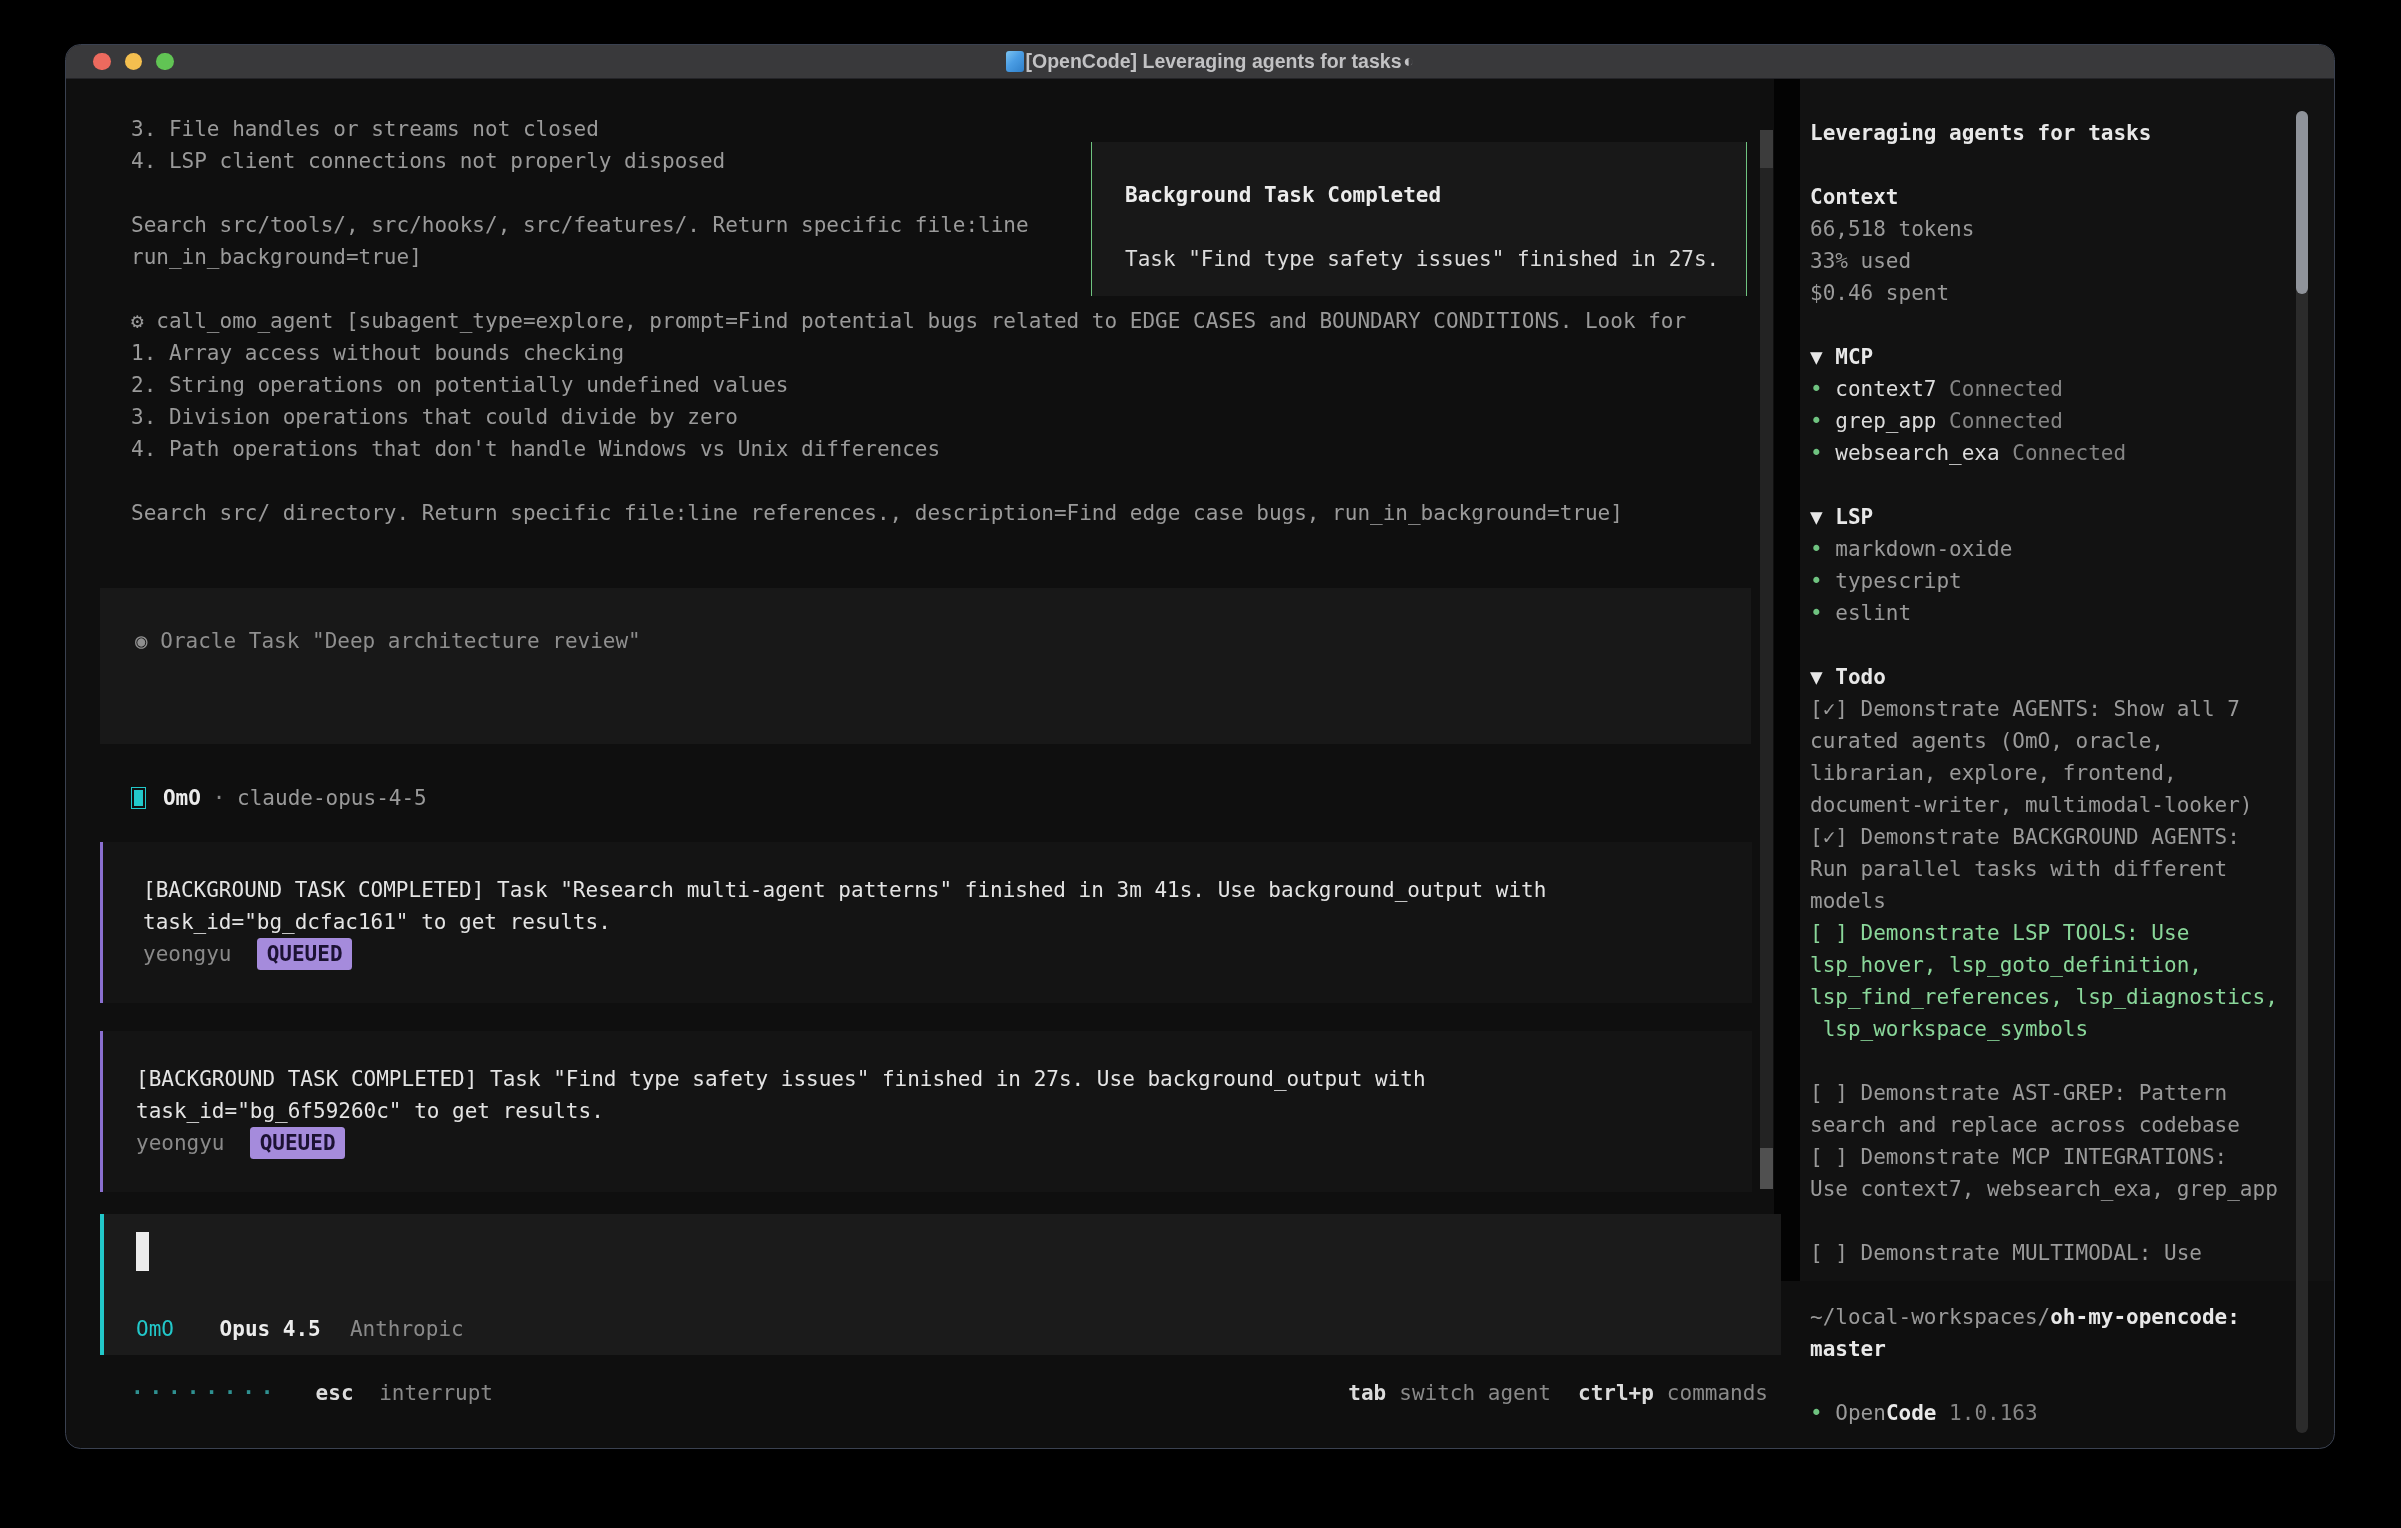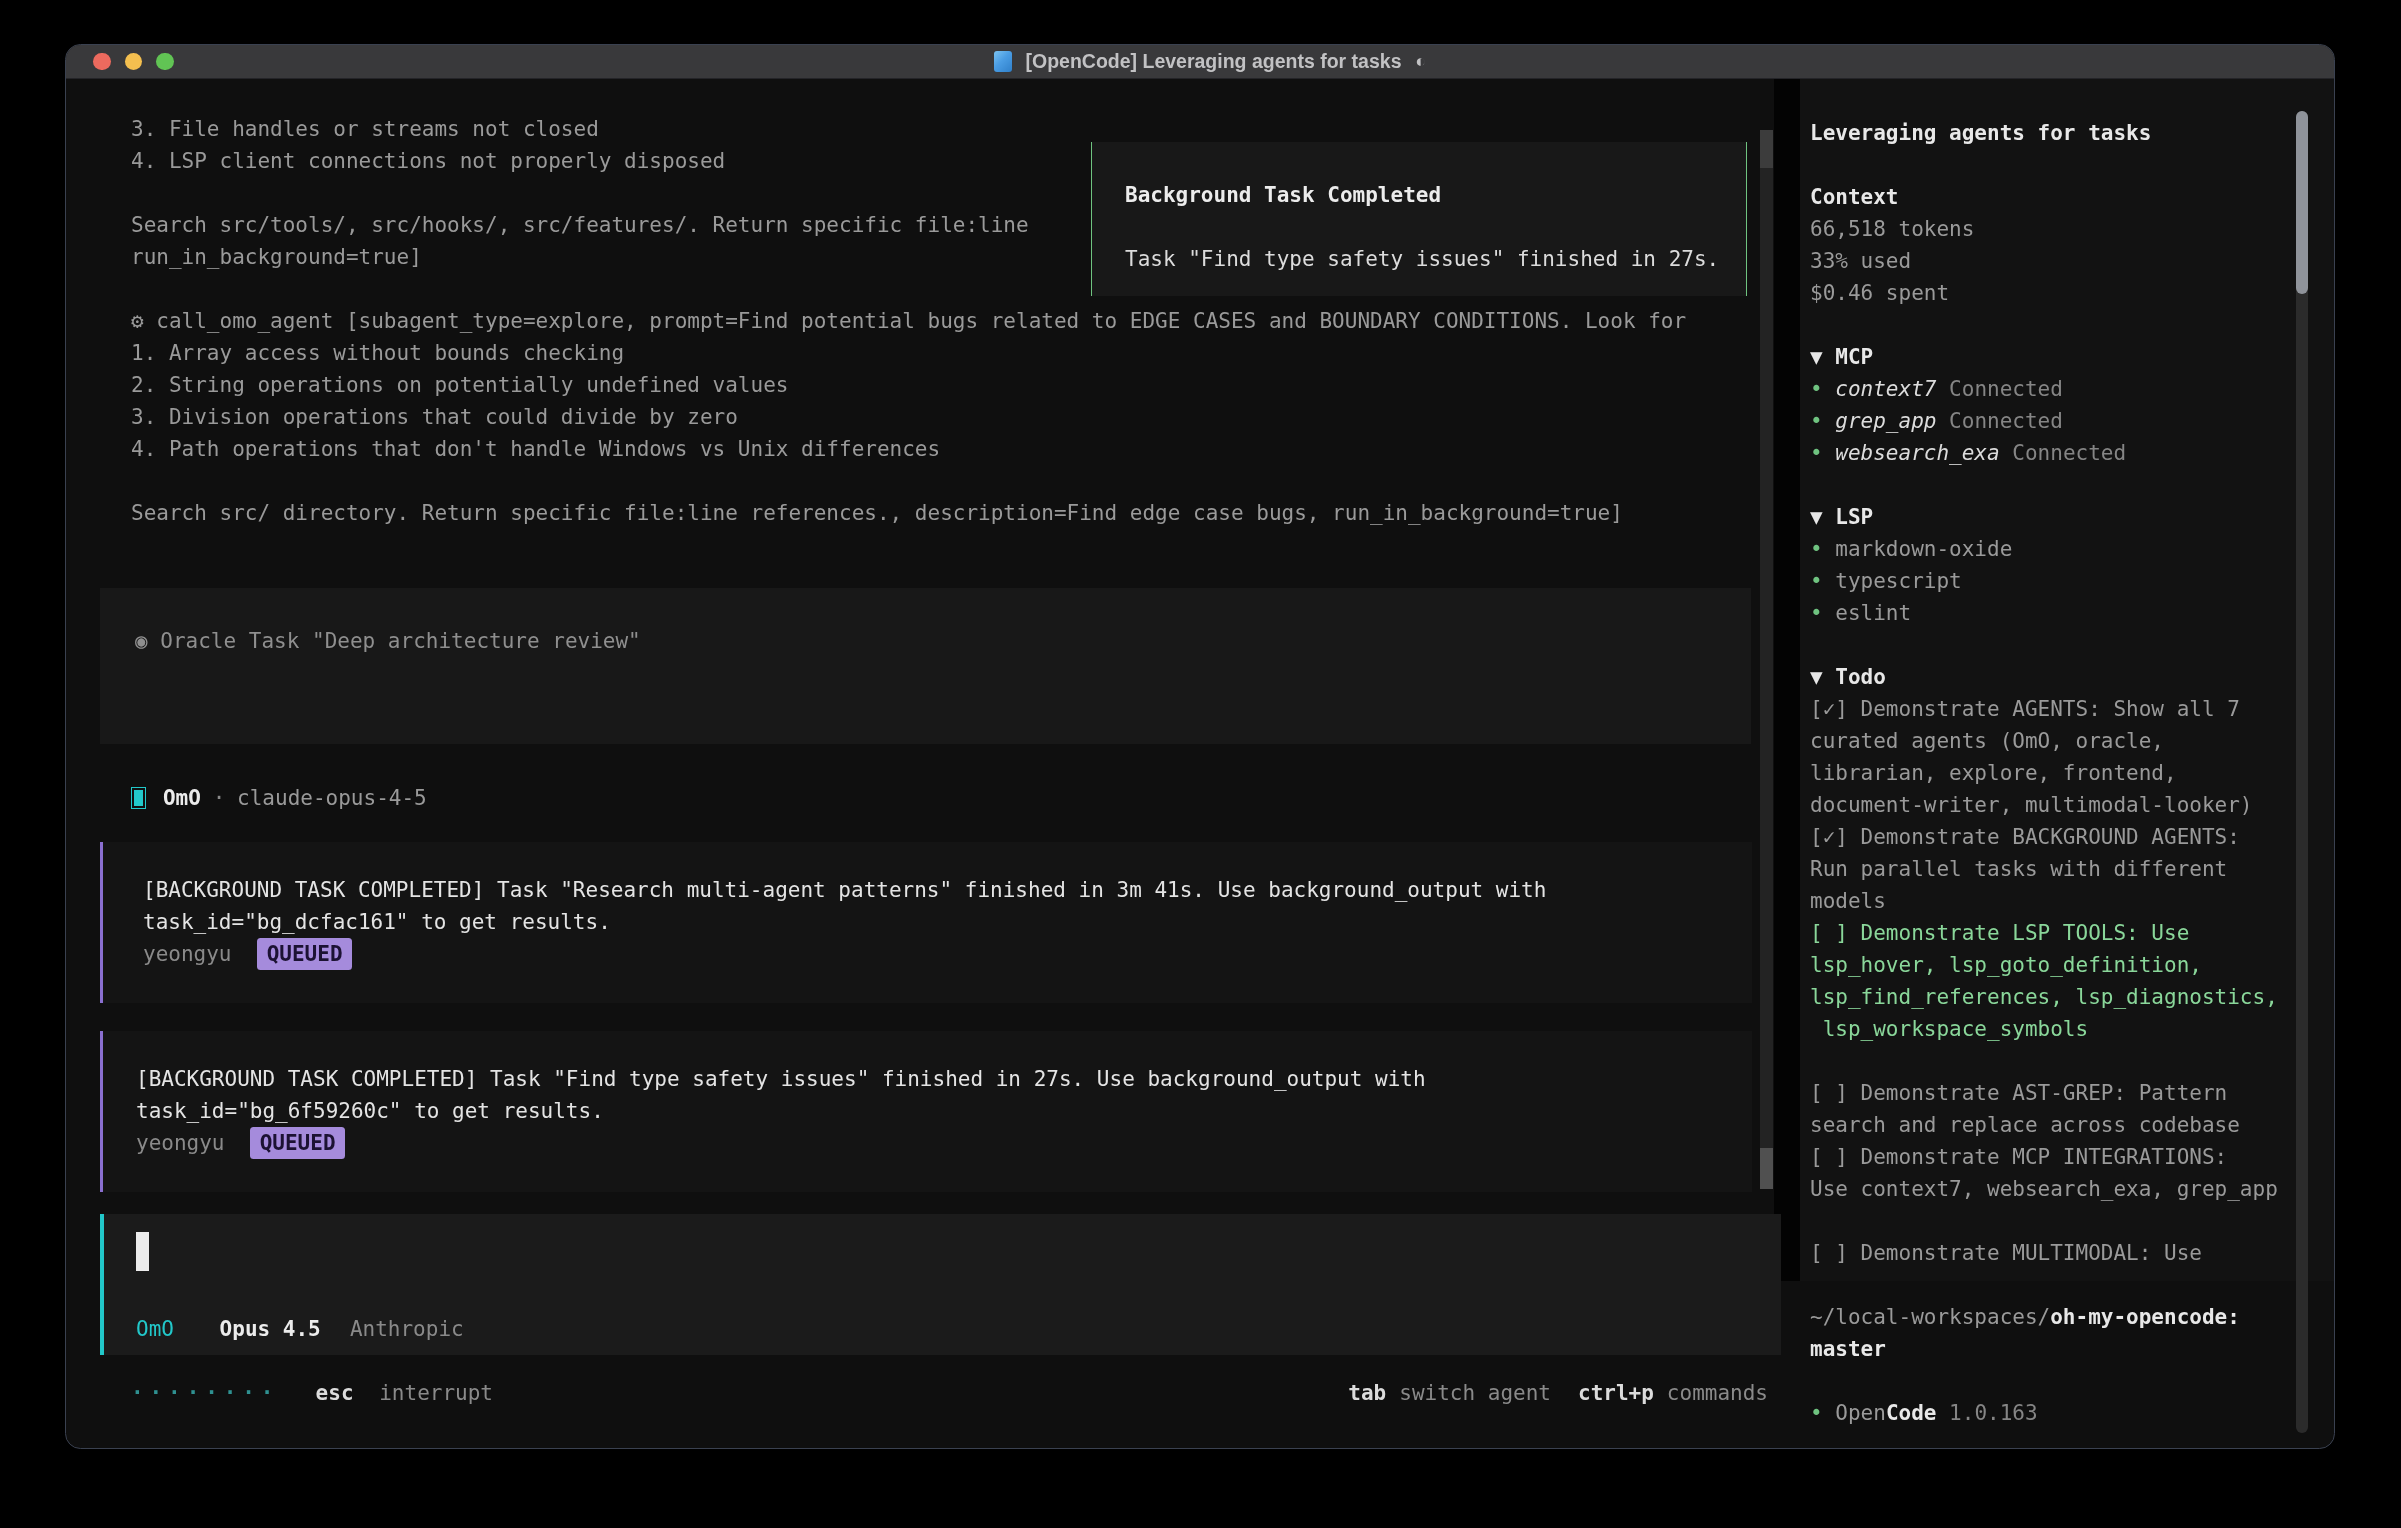--- a/index.html
+++ b/index.html
@@ -24,21 +24,21 @@
   .titlebar{
     height:34px;background:#39393b;display:flex;align-items:center;justify-content:center;
     position:relative;border-bottom:0.6px solid #242428;
   }
   .traffic{position:absolute;left:27px;top:0;height:100%;display:flex;align-items:center;gap:14px;}
   .traffic span{width:17.7px;height:17.7px;border-radius:50%;display:block;}
   .tl-red{background:#ec6a5e;}
   .tl-yellow{background:#f4bf4f;}
   .tl-green{background:#61c454;}
   .titlebar .title{
-    display:flex;align-items:center;gap:14px;
+    display:flex;align-items:center;gap:2px;
     font-family:"Liberation Sans", sans-serif;font-weight:bold;font-size:19.5px;color:#c2c2c4;padding-left:20px;
   }
   .doc-icon{
     width:17.7px;height:21px;border-radius:3px;
     background:linear-gradient(135deg,#7cc4f2 0%,#4a9de4 45%,#2f7fc9 100%);
     display:inline-block;
   }
   .title-moon{font-size:17.7px;color:#c2c2c4;}
   .content{display:flex;height:1202px;}
   .main{
@@ -100,21 +100,21 @@
   .sb-right .sb-item{margin-left:27px;}
   .sb-right .sb-label{margin-left:13px;}
   .main-scrollbar{position:absolute;left:1694px;top:51px;width:13px;height:1059px;background:#232323;}
   .ms-thumb-top{position:absolute;top:0;left:0;width:100%;height:38px;background:#3c3c3c;}
   .ms-thumb-bottom{position:absolute;bottom:0;left:0;width:100%;height:41px;background:#505050;}
   .sidebar-lines{position:absolute;left:10px;top:38px;white-space:pre;}
   .sidebar-lines .row{min-height:32px;}
   .s-h{color:#e8e8e8;font-weight:bold;}
   .s-t{color:#9a9a9a;}
   .s-m{color:#858585;}
-  .s-n{color:#dcdcdc;font-style:italic;}
+  .s-n{color:#dcdcdc;}
   .s-g{color:var(--todo-green);}
   .s-b{color:var(--accent-green);}
   .sidebar-scrollbar{
     position:absolute;left:496px;top:32px;width:11.8px;height:1322px;background:#2b2b2b;border-radius:5.9px;
   }
   .ss-thumb{position:absolute;top:0;left:0;width:100%;height:183px;background:#8f939a;border-radius:5.9px;}
 </style>
 </head>
 <body>
 

